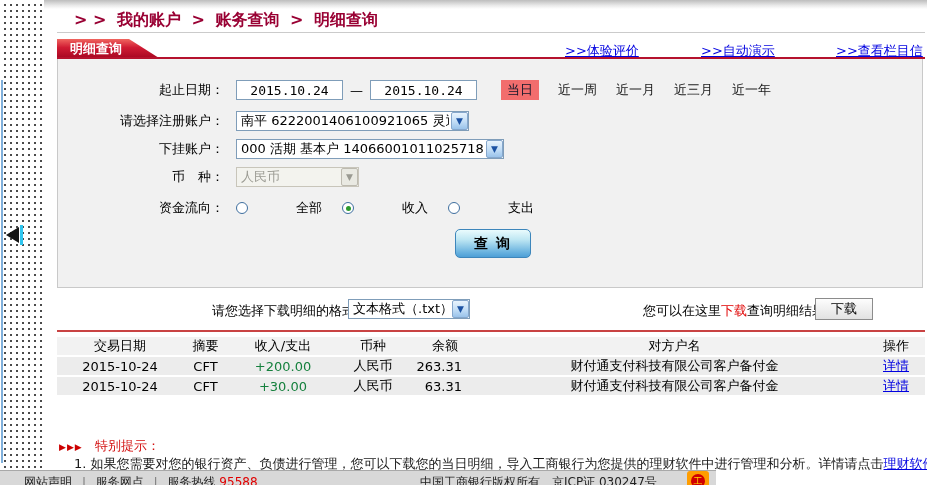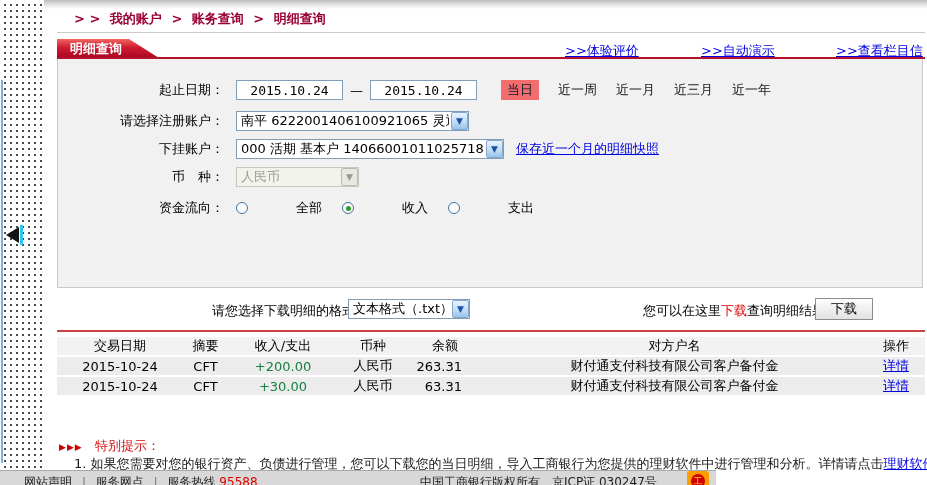--- a/index.html
+++ b/index.html
@@ -10,21 +10,21 @@
     background:linear-gradient(180deg,#bdbdbd 0%,#e9e9e9 60%,#ffffff 100%); }
   .dots { position:absolute; top:0; left:0; width:44px; height:485px; background-color:#fff;
     background-image:radial-gradient(#4a4a4a 1px, transparent 1.4px);
     background-size:6px 6px; background-position:2px 2px; }
   .left-blue-line { position:absolute; left:1px; top:80px; width:2px; height:383px; background:#7fb0dc; }
   .collapse { position:absolute; left:6px; top:225px; width:22px; height:20px; cursor:pointer; }
   .collapse .tri { position:absolute; left:0; top:2px; width:0; height:0;
     border-top:8px solid transparent; border-bottom:8px solid transparent; border-right:13px solid #141414; }
   .collapse .cyan { position:absolute; left:14px; top:0; width:3px; height:20px; background:#2fc6f0; }
 
-  .breadcrumb { position:absolute; top:10px; left:74px; font-size:13px; font-weight:bold; color:#990033; }
+  .breadcrumb { position:absolute; top:10px; left:74px; font-size:16px; font-weight:bold; color:#990033; }
   .breadcrumb span { margin-right:5px; }
   .crumb { cursor:pointer; }
   .bc-rule { position:absolute; top:32px; left:57px; width:868px; height:1px; background:#cbcbcb; }
 
   .tab { position:absolute; top:39px; left:57px; width:102px; height:19px; padding-left:13px;
     clip-path:polygon(0 0, 72px 0, 102px 19px, 0 19px);
     background:linear-gradient(180deg,#f0655f 0%,#d01b33 45%,#a80722 100%);
     color:#fff; font-weight:bold; font-size:13px; line-height:19px; }
   .red-topline { position:absolute; top:57px; left:57px; width:868px; height:2px; background:#b5122d; }
 
@@ -158,21 +158,20 @@
         <span class="xsel-arrow">▼</span>
       </span>
     </div>
 
     <div class="frow r3">
       <span class="flabel">下挂账户：</span>
       <span class="xselect w-sub">
         <span class="xsel-text">000  活期  基本户  1406600101102571848</span>
         <span class="xsel-arrow">▼</span>
       </span>
-      <a class="snap-link">保存近一个月的明细快照</a>
     </div>
 
     <div class="frow r4">
       <span class="flabel">币　种：</span>
       <span class="xselect w-cur disabled">
         <span class="xsel-text">人民币</span>
         <span class="xsel-arrow">▼</span>
       </span>
     </div>
 
@@ -185,20 +184,21 @@
       <span class="radio-opt">
         <i class="rb sel"></i>
         <span>收入</span>
       </span>
       <span class="radio-opt">
         <i class="rb"></i>
         <span>支出</span>
       </span>
     </div>
 
+    <button class="query-btn">查 询</button>
   </div>
 
   <div class="dlrow">
     <span class="dl-label">请您选择下载明细的格式</span>
     <span class="xselect w-fmt dl-select">
       <span class="xsel-text">文本格式（.txt）</span>
       <span class="xsel-arrow">▼</span>
     </span>
     <span class="dl-hint"><span>您可以在这里</span><span class="red">下载</span><span>查询明细结果</span></span>
     <button class="dl-btn">下载</button>

